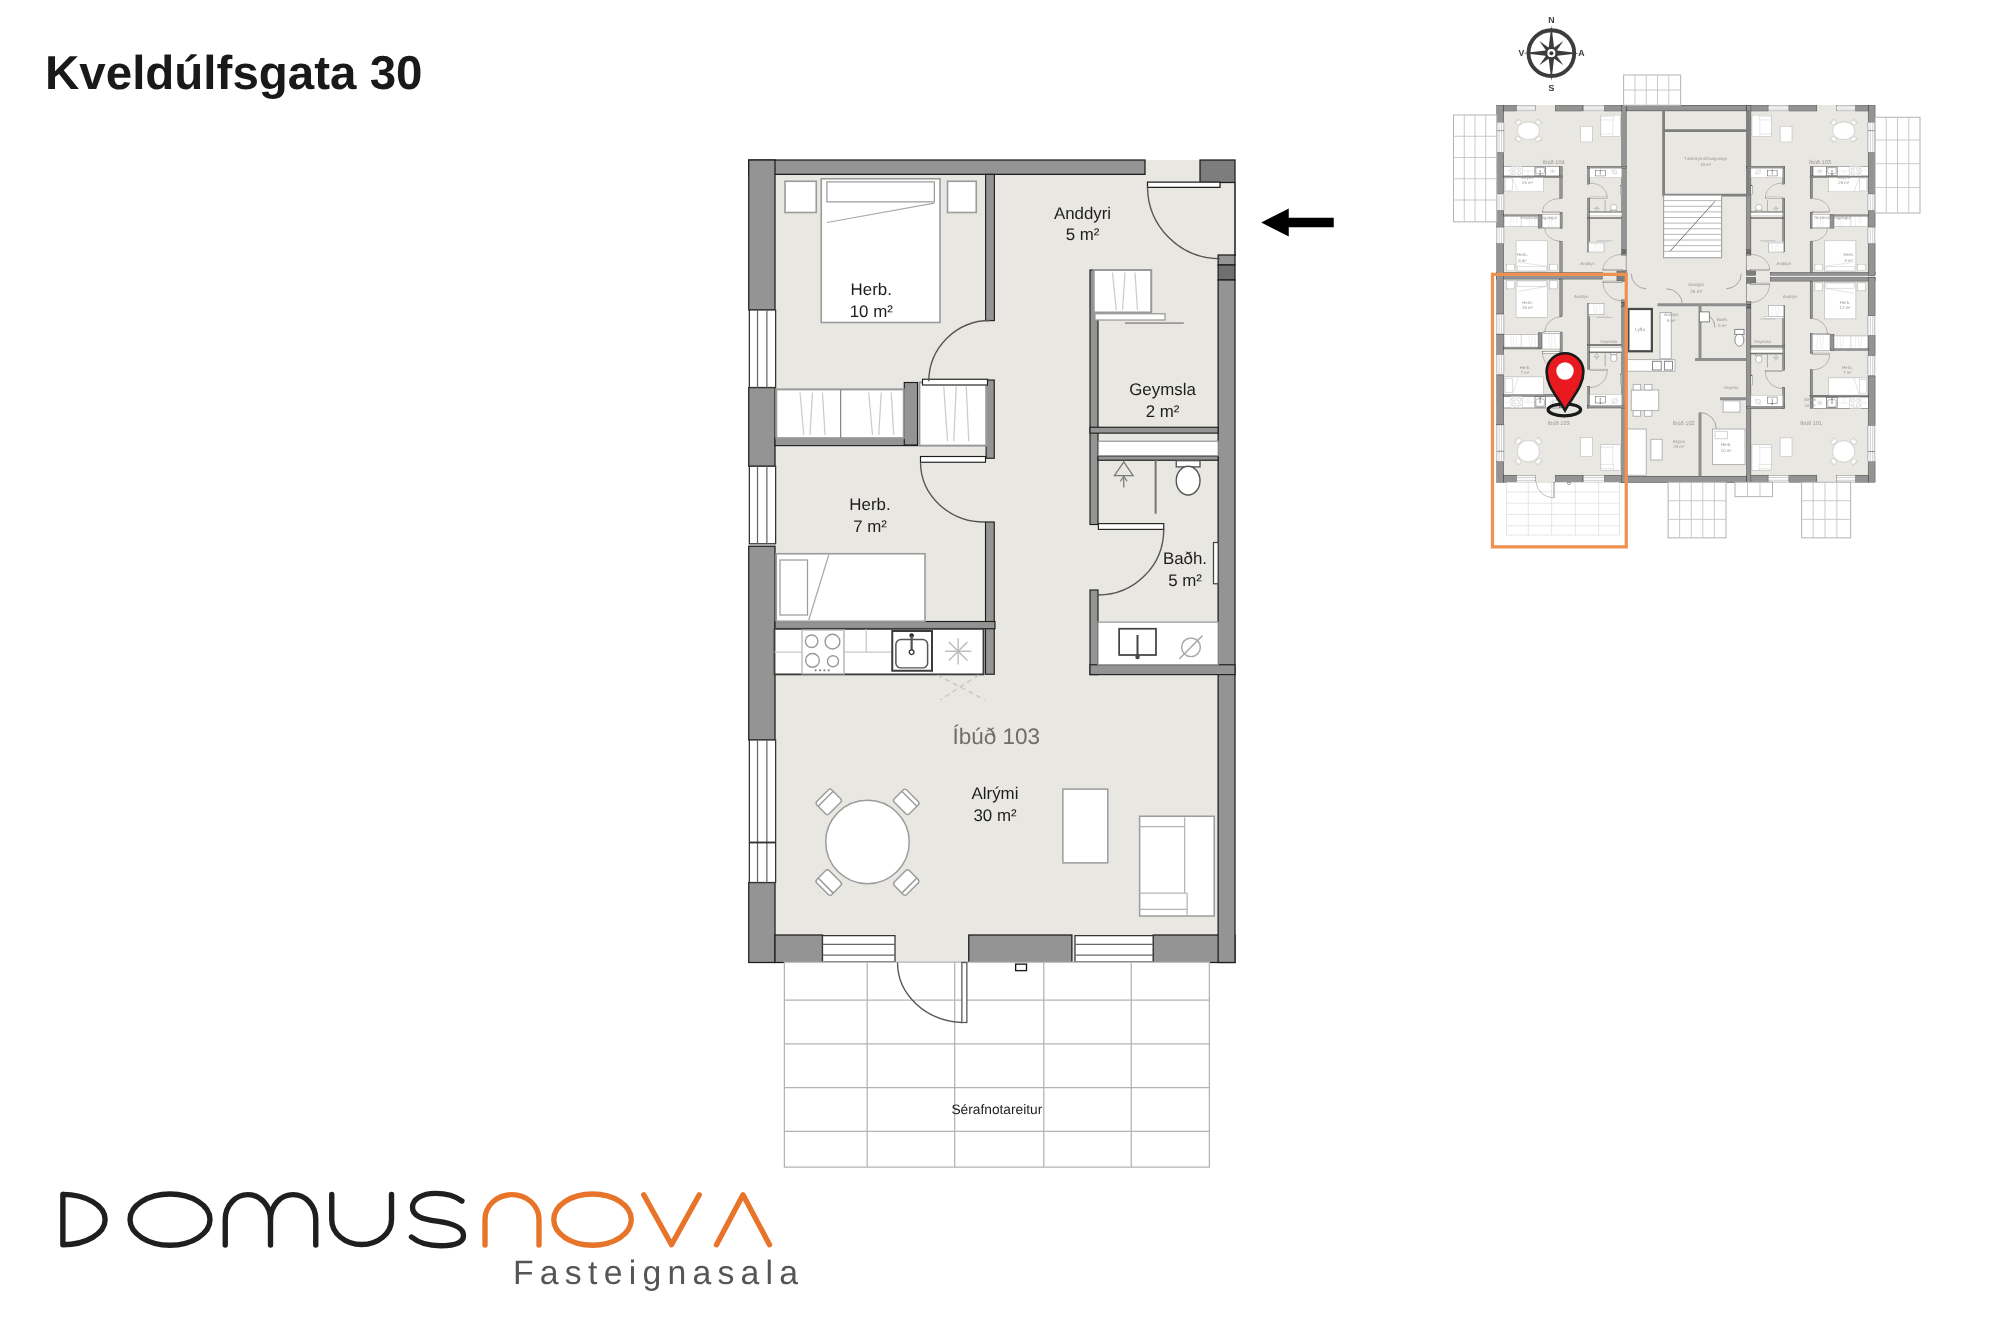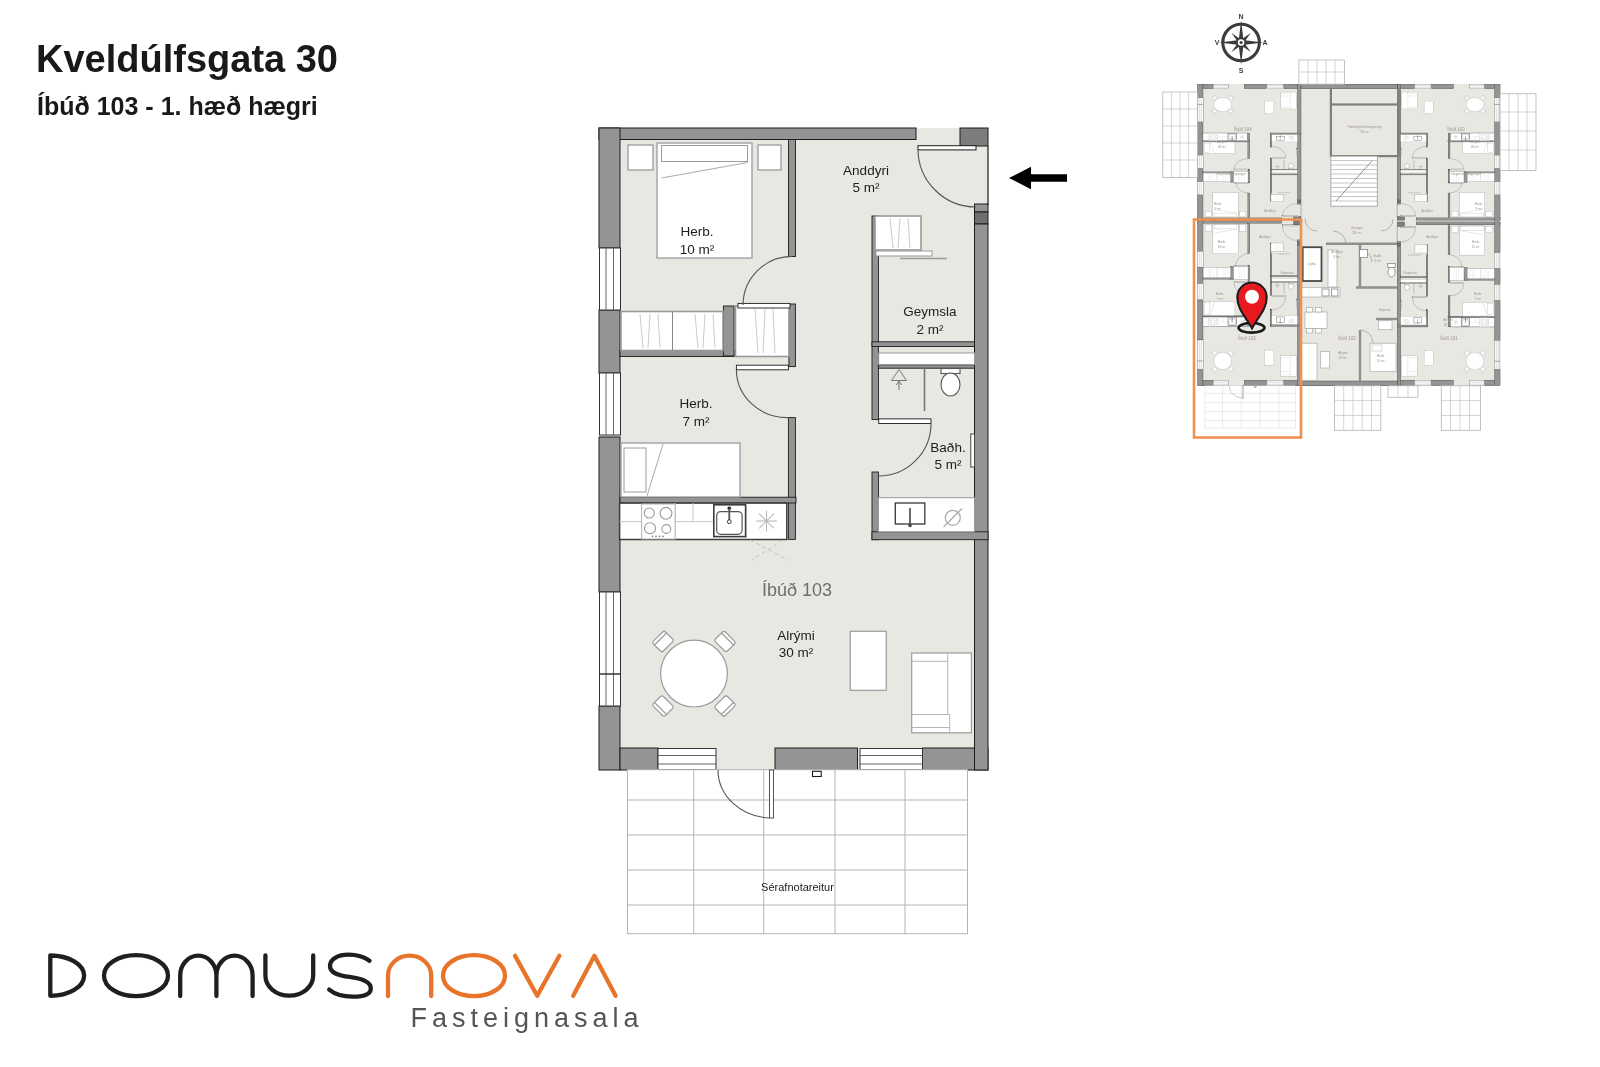--- a/index.html
+++ b/index.html
@@ -6,21 +6,20 @@
 body{width:1600px;height:1067px;overflow:hidden;font-family:"Liberation Sans",sans-serif;}
 .page{position:relative;width:1308px;height:1067px;}
 .title{position:absolute;left:36px;top:38px;font-size:38px;font-weight:bold;color:#191919;letter-spacing:0px;}
 .subtitle{position:absolute;left:37px;top:92px;font-size:25px;font-weight:bold;color:#191919;letter-spacing:0px;}
 svg{position:absolute;left:0;top:0;}
 </style>
 </head>
 <body>
 <div class="page">
 <div class="title">Kveldúlfsgata 30</div>
-<div class="subtitle">Íbúð 103 - 1. hæð hægri</div>
 <svg width="1600" height="1067" viewBox="0 0 1600 1067">
 <defs>
 <g id="aptGeo">
 
   <rect x="599" y="128" width="389" height="642" fill="#e9e7e2"></rect>
 
   <g fill="#949494" stroke="#1c1c1c" stroke-width="1">
     <rect x="599" y="128" width="317" height="11.5"></rect>
     <rect x="960" y="128" width="28" height="18" fill="#7d7d7d"></rect>
     <rect x="599" y="128" width="21" height="120"></rect>

